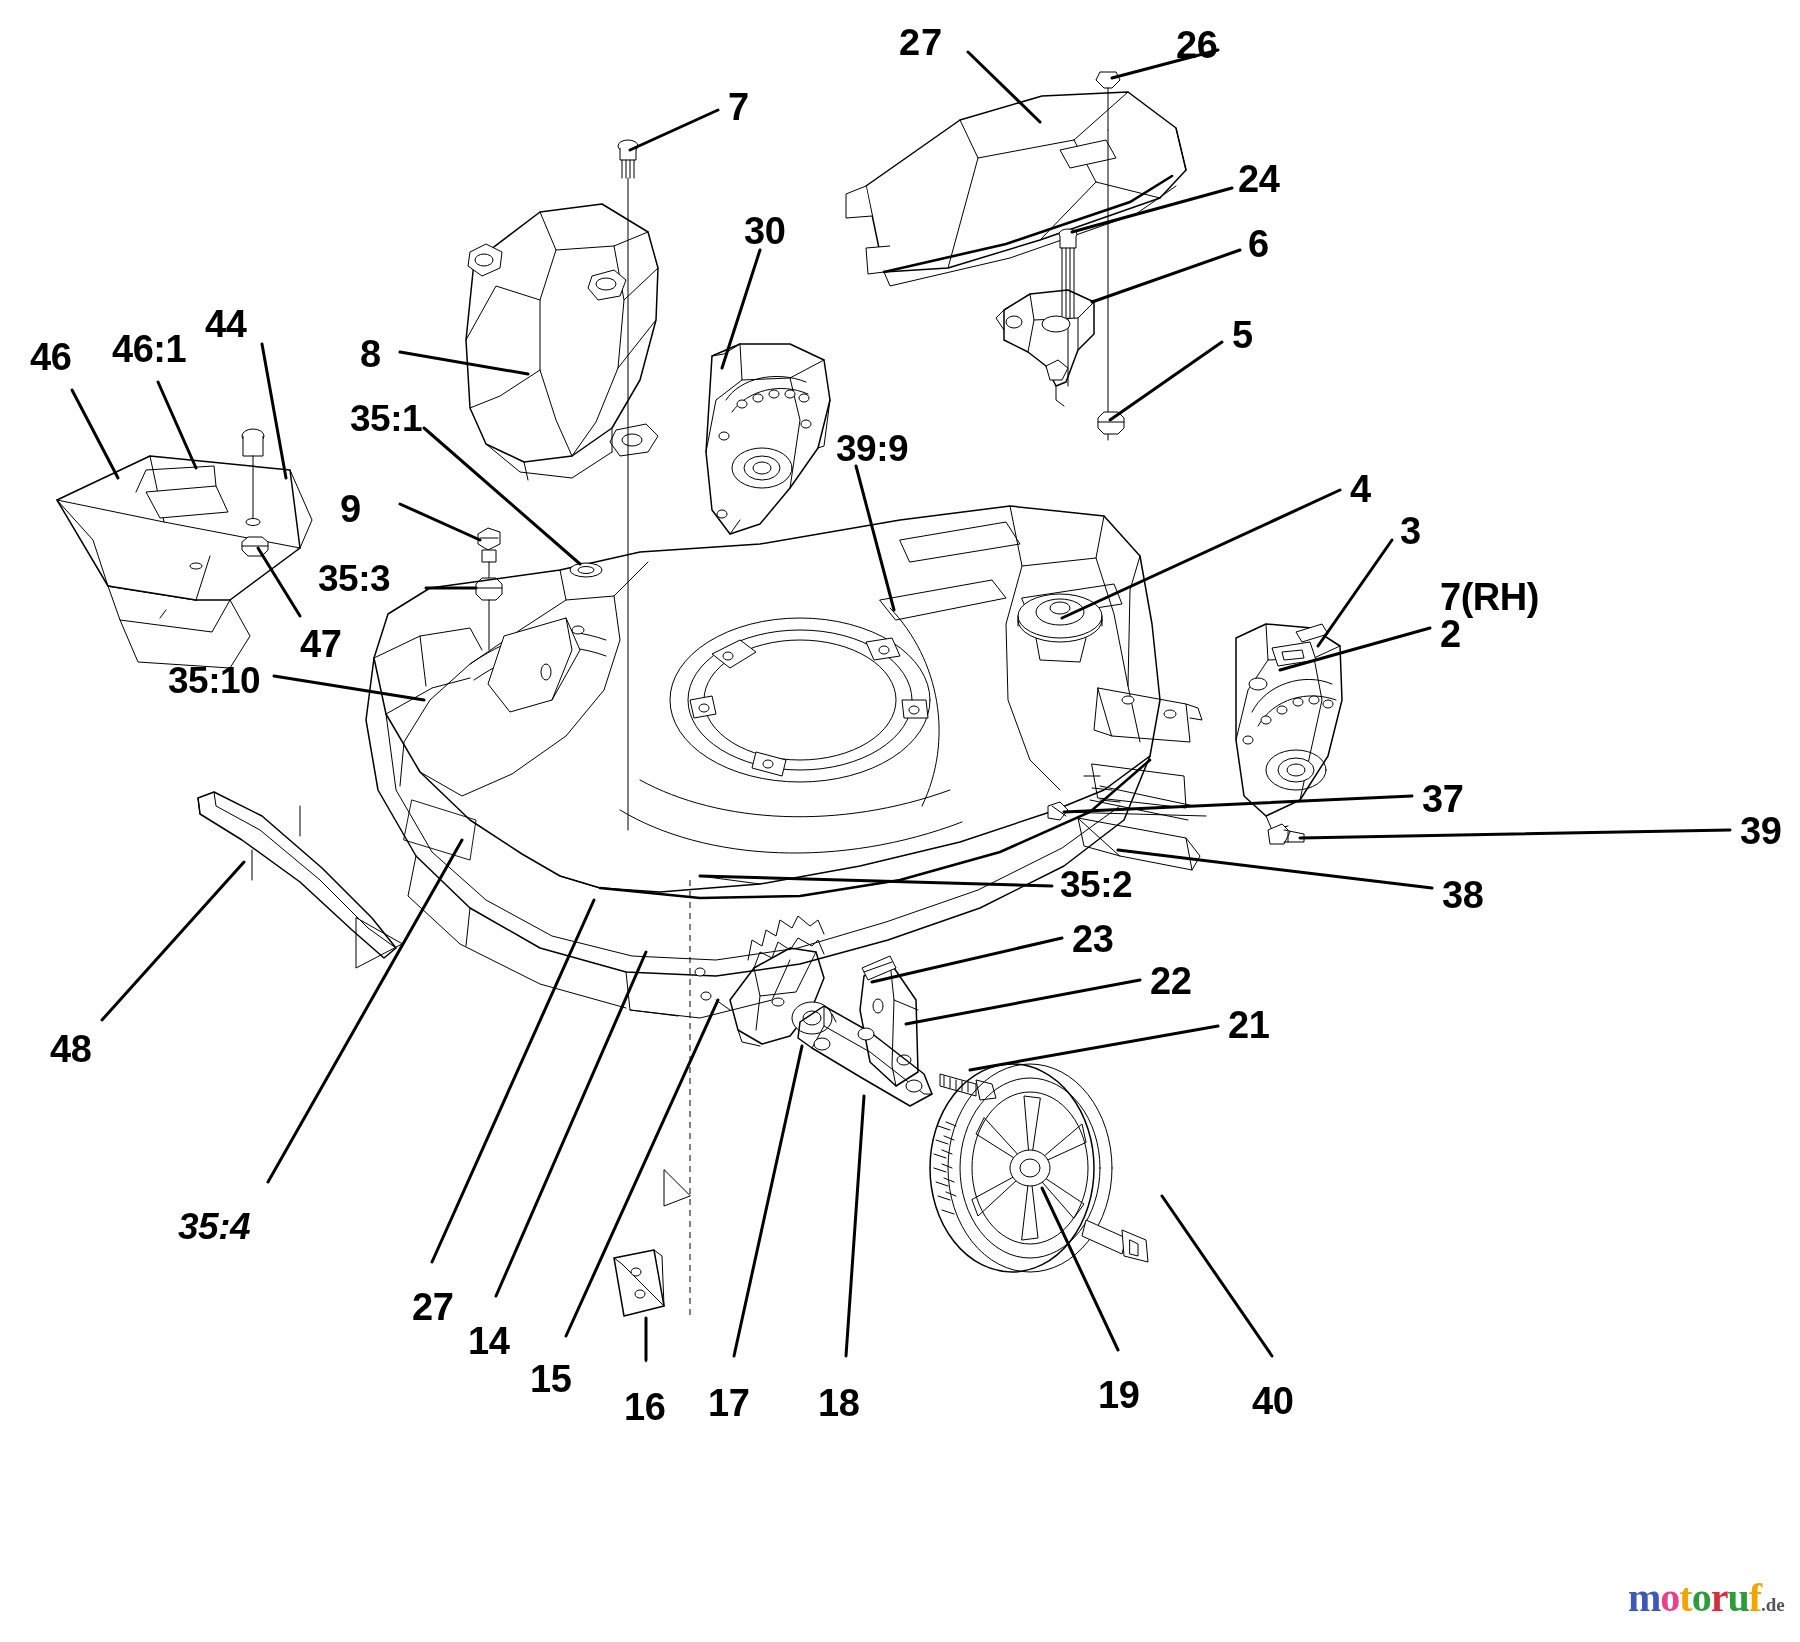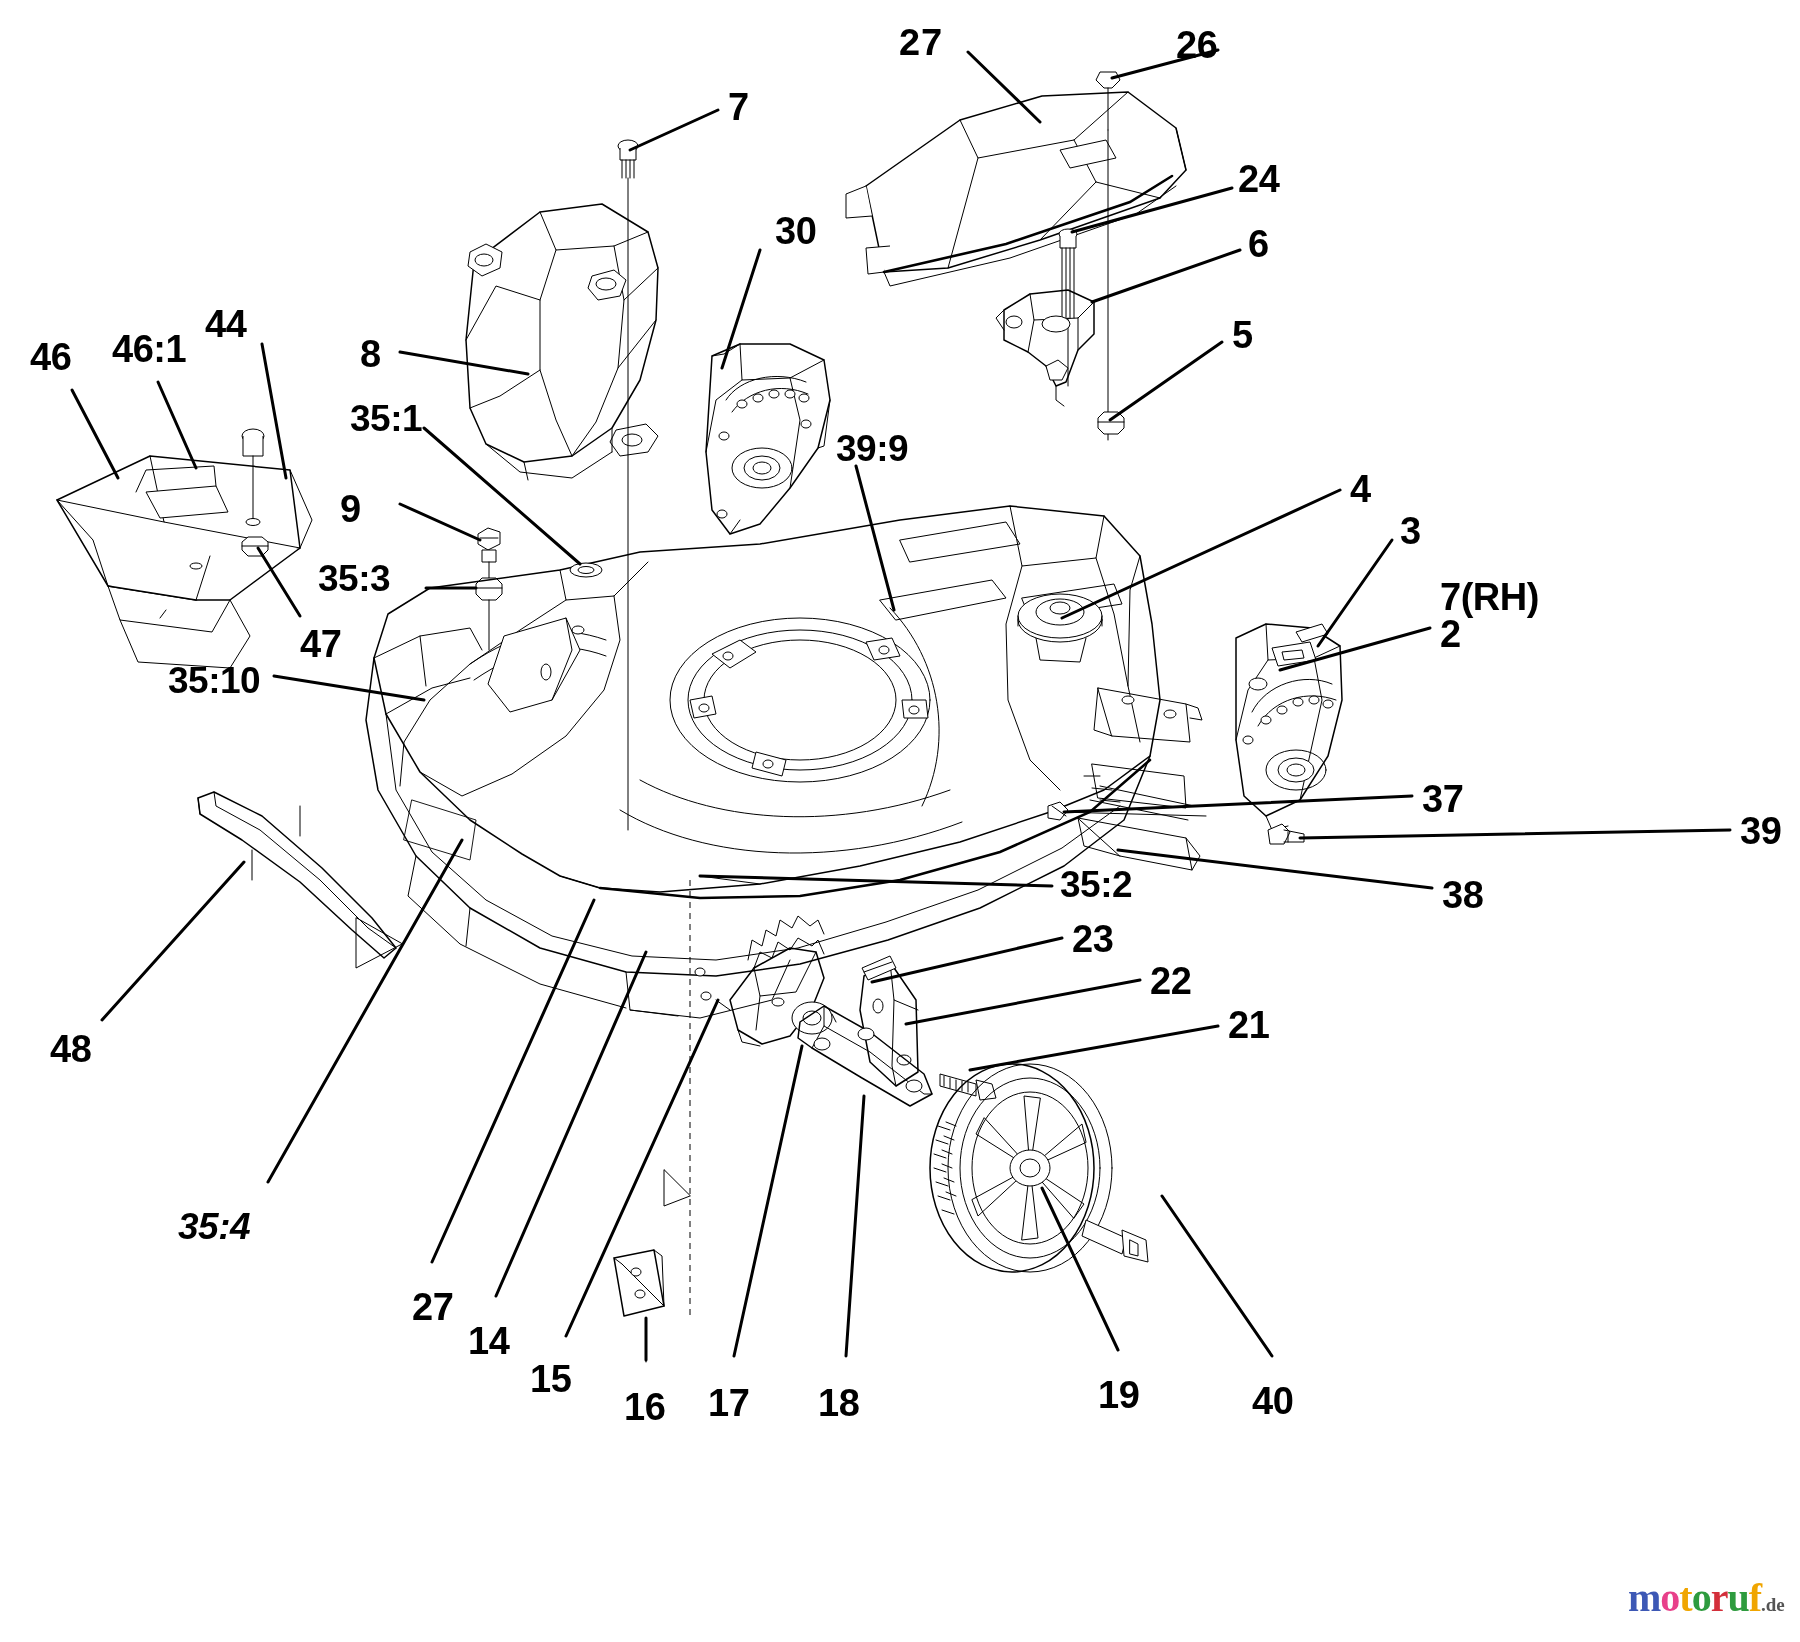--- a/index.html
+++ b/index.html
@@ -482,21 +482,21 @@
       <line x1="1118" y1="1350" x2="1042" y2="1188" stroke-width="3"></line>
       <line x1="1272" y1="1356" x2="1162" y2="1196" stroke-width="3"></line>
     </g>
   </svg>
 
   <div class="callout" style="left:30px;  top:338px;">46</div>
   <div class="callout" style="left:112px; top:330px;">46:1</div>
   <div class="callout" style="left:205px; top:305px;">44</div>
   <div class="callout" style="left:360px; top:335px;">8</div>
   <div class="callout" style="left:728px; top:88px;">7</div>
-  <div class="callout" style="left:744px; top:212px;margin-left:31px;">30</div>
+  <div class="callout" style="left:744px; top:212px;">30</div>
   <div class="callout" style="left:898px; top:26px;font-family:Liberation Mono, monospace;">27</div>
   <div class="callout" style="left:1176px;top:26px;">26</div>
   <div class="callout" style="left:1238px;top:160px;">24</div>
   <div class="callout" style="left:1248px;top:225px;">6</div>
   <div class="callout" style="left:1232px;top:316px;">5</div>
   <div class="callout sub" style="left:350px; top:400px;">35:1</div>
   <div class="callout" style="left:340px; top:490px;">9</div>
   <div class="callout sub" style="left:318px; top:560px;">35:3</div>
   <div class="callout" style="left:300px; top:625px;">47</div>
   <div class="callout sub" style="left:168px; top:662px;">35:10</div>

